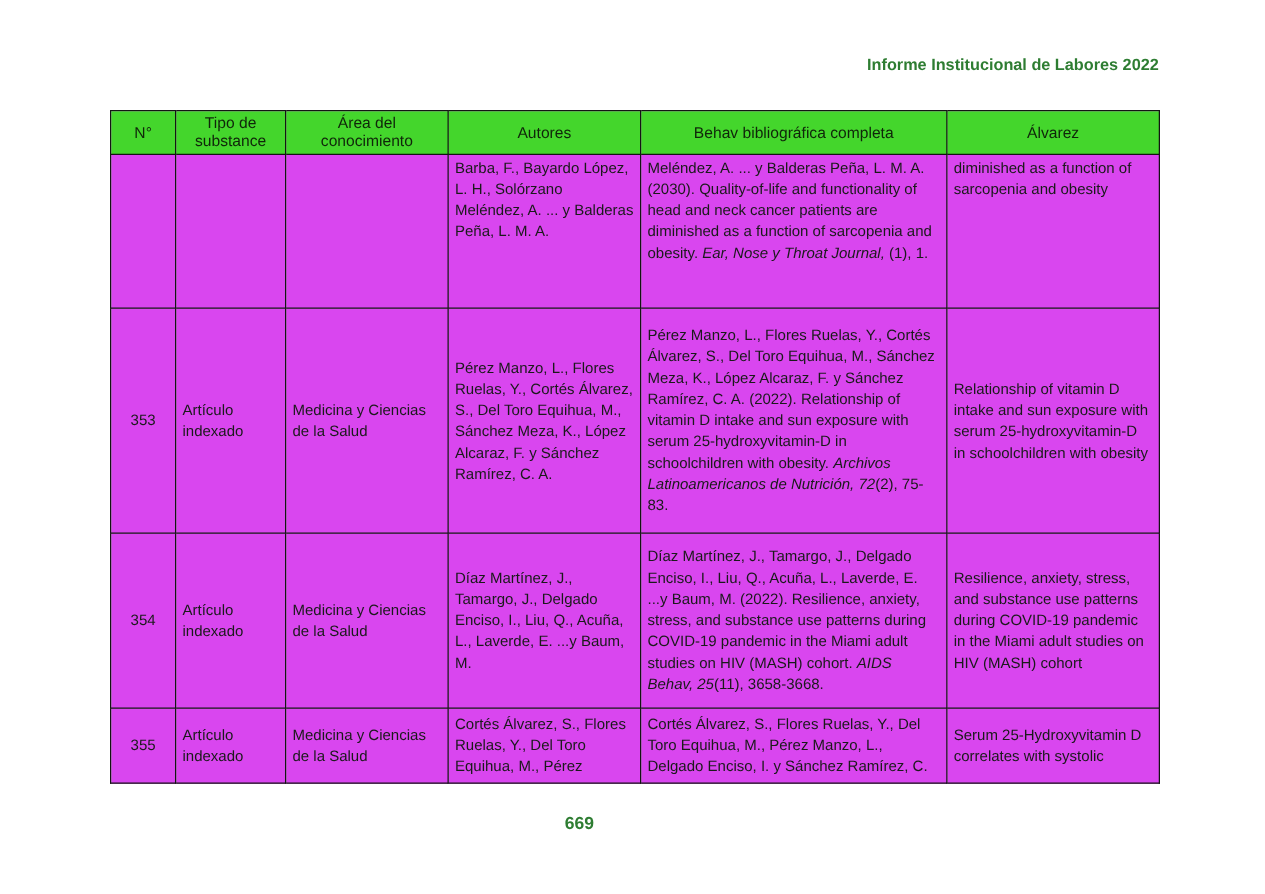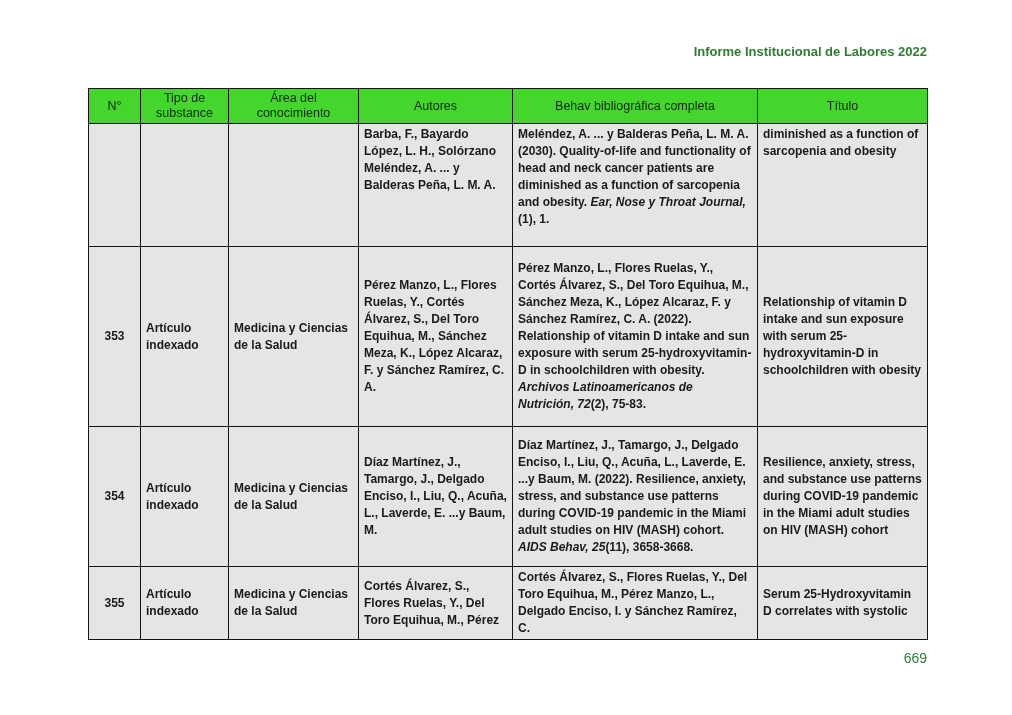--- a/index.html
+++ b/index.html
@@ -42,38 +42,37 @@
     color: #10260a;
     font-weight: 400;
     font-size: 12.5px;
     line-height: 15px;
     text-align: center;
   }
   .pub-table td {
     font-size: 12px;
     line-height: 17px;
     text-align: left;
-    background: #e5e5e5;
-    font-weight: bold;
+    background: #d946ef;
   }
   .pub-table td.col-num { text-align: center; }
   .pub-table tr.vtop td { vertical-align: top; }
   .col-num   { width: 52px; }
   .col-tipo  { width: 88px; }
   .col-area  { width: 130px; }
   .col-aut   { width: 154px; }
   .col-ficha { width: 245px; }
   .col-tit   { width: 170px; }
   .page-number {
     position: absolute;
     top: 650px;
     left: 0; right: 85px;
-    text-align: right;
+    text-align: center;
     font-size: 14px;
-    font-weight: 400;
+    font-weight: 700;
     color: var(--title-green, #2e7d32);
   }
   .seg-italic { font-style: italic; text-align: right; }
 </style>
 </head>
 <body>
 
 <div class="page">
 
   <div class="report-title">Informe Institucional de Labores 2022</div>
@@ -87,21 +86,21 @@
         <col class="col-ficha">
         <col class="col-tit">
     </colgroup>
     <thead>
       <tr>
         <th>N°</th>
         <th>Tipo de substance</th>
         <th>Área del conocimiento</th>
         <th>Autores</th>
         <th>Behav bibliográfica completa</th>
-        <th>Título</th>
+        <th>Álvarez</th>
       </tr>
     </thead>
     <tbody>
         <tr class="vtop" style="height: 123px;">
           <td class="col-num"></td>
           <td></td>
           <td></td>
           <td>Barba, F., Bayardo López, L. H., Solórzano Meléndez, A. ... y Balderas Peña, L. M. A.</td>
           <td><span>Meléndez, A. ... y Balderas Peña, L. M. A. (2030). Quality-of-life and functionality of head and neck cancer patients are diminished as a function of sarcopenia and obesity. </span><span class="seg-italic">Ear, Nose y Throat Journal,</span><span> (1), 1.</span></td>
           <td>diminished as a function of sarcopenia and obesity</td>

